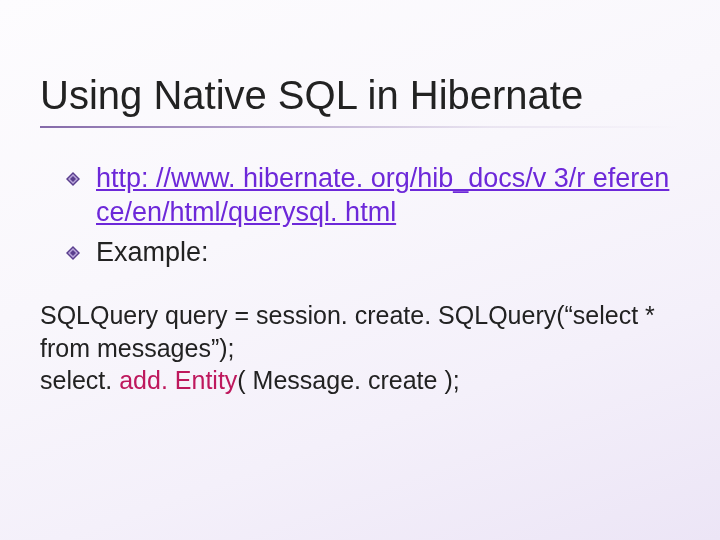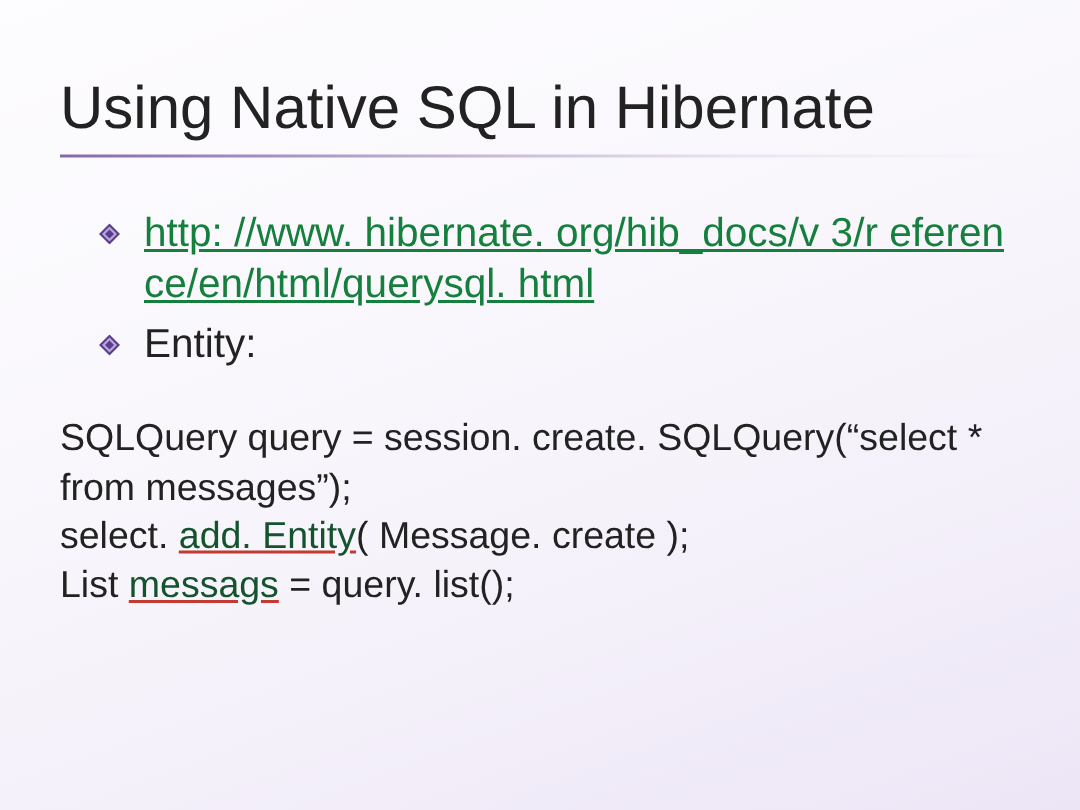--- a/index.html
+++ b/index.html
@@ -9,21 +9,21 @@
     height: 540px;
     overflow: hidden;
     font-family: Verdana, Tahoma, Geneva, sans-serif;
     background: linear-gradient(160deg, #fdfcfe 0%, #f9f7fc 40%, #f4f0fa 70%, #ece5f6 100%);
   }
   .slide {
     position: relative;
     width: 720px;
     height: 540px;
     box-sizing: border-box;
-    padding: 49px 40px 40px 40px;
+    padding: 72px 40px 40px 40px;
   }
   .title {
     font-size: 40px;
     line-height: 1.15;
     color: #222;
     margin: 0 0 8px 0;
     font-weight: 400;
     font-family: Verdana, Geneva, sans-serif;
   }
   .title-underline {
@@ -47,38 +47,37 @@
   }
   .bullet-item .diamond-icon {
     position: absolute;
     left: -30px;
     top: 10px;
   }
   .diamond-icon svg {
     display: block;
   }
   .link {
-    color: #15803d;
+    color: #6d28d9;
     text-decoration: underline;
     word-break: break-all;
   }
   .code-block {
     margin-top: 30px;
     padding-left: 0px;
     font-size: 25px;
     line-height: 1.3;
     color: #222;
     font-family: Verdana, Tahoma, sans-serif;
   }
   .code-line {
     white-space: pre-wrap;
   }
   .red {
-    color: #14532d;
-    text-decoration: underline;
+    color: #be185d;
     text-decoration-color: #c23a32;
   }
 </style>
 </head>
 <body>
 
 <div class="slide">
 
   <h1 class="title">Using Native SQL in Hibernate</h1>
   <div class="title-underline"></div>
@@ -97,24 +96,23 @@
     </div>
 
     <div class="bullet-item">
       <span class="diamond-icon">
         <svg width="14" height="14" viewBox="0 0 14 14">
           <polygon points="7,0 14,7 7,14 0,7" fill="#5a3e8e"></polygon>
           <polygon points="7,2 12,7 7,12 2,7" fill="#b9a6da"></polygon>
           <polygon points="7,4 10,7 7,10 4,7" fill="#5a3e8e"></polygon>
         </svg>
       </span>
-      <span>Entity:</span>
+      <span>Example:</span>
     </div>
 
   </div>
 
   <div class="code-block">
     <div class="code-line"><span>SQLQuery query = session. create. SQLQuery(“select * from messages”);</span></div>
     <div class="code-line"><span>select. </span><span class="red">add. Entity</span><span>( Message. create );</span></div>
-    <div class="code-line"><span>List </span><span class="red">messags</span><span> = query. list();</span></div>
   </div>
 
 </div>
 
 </body></html>

